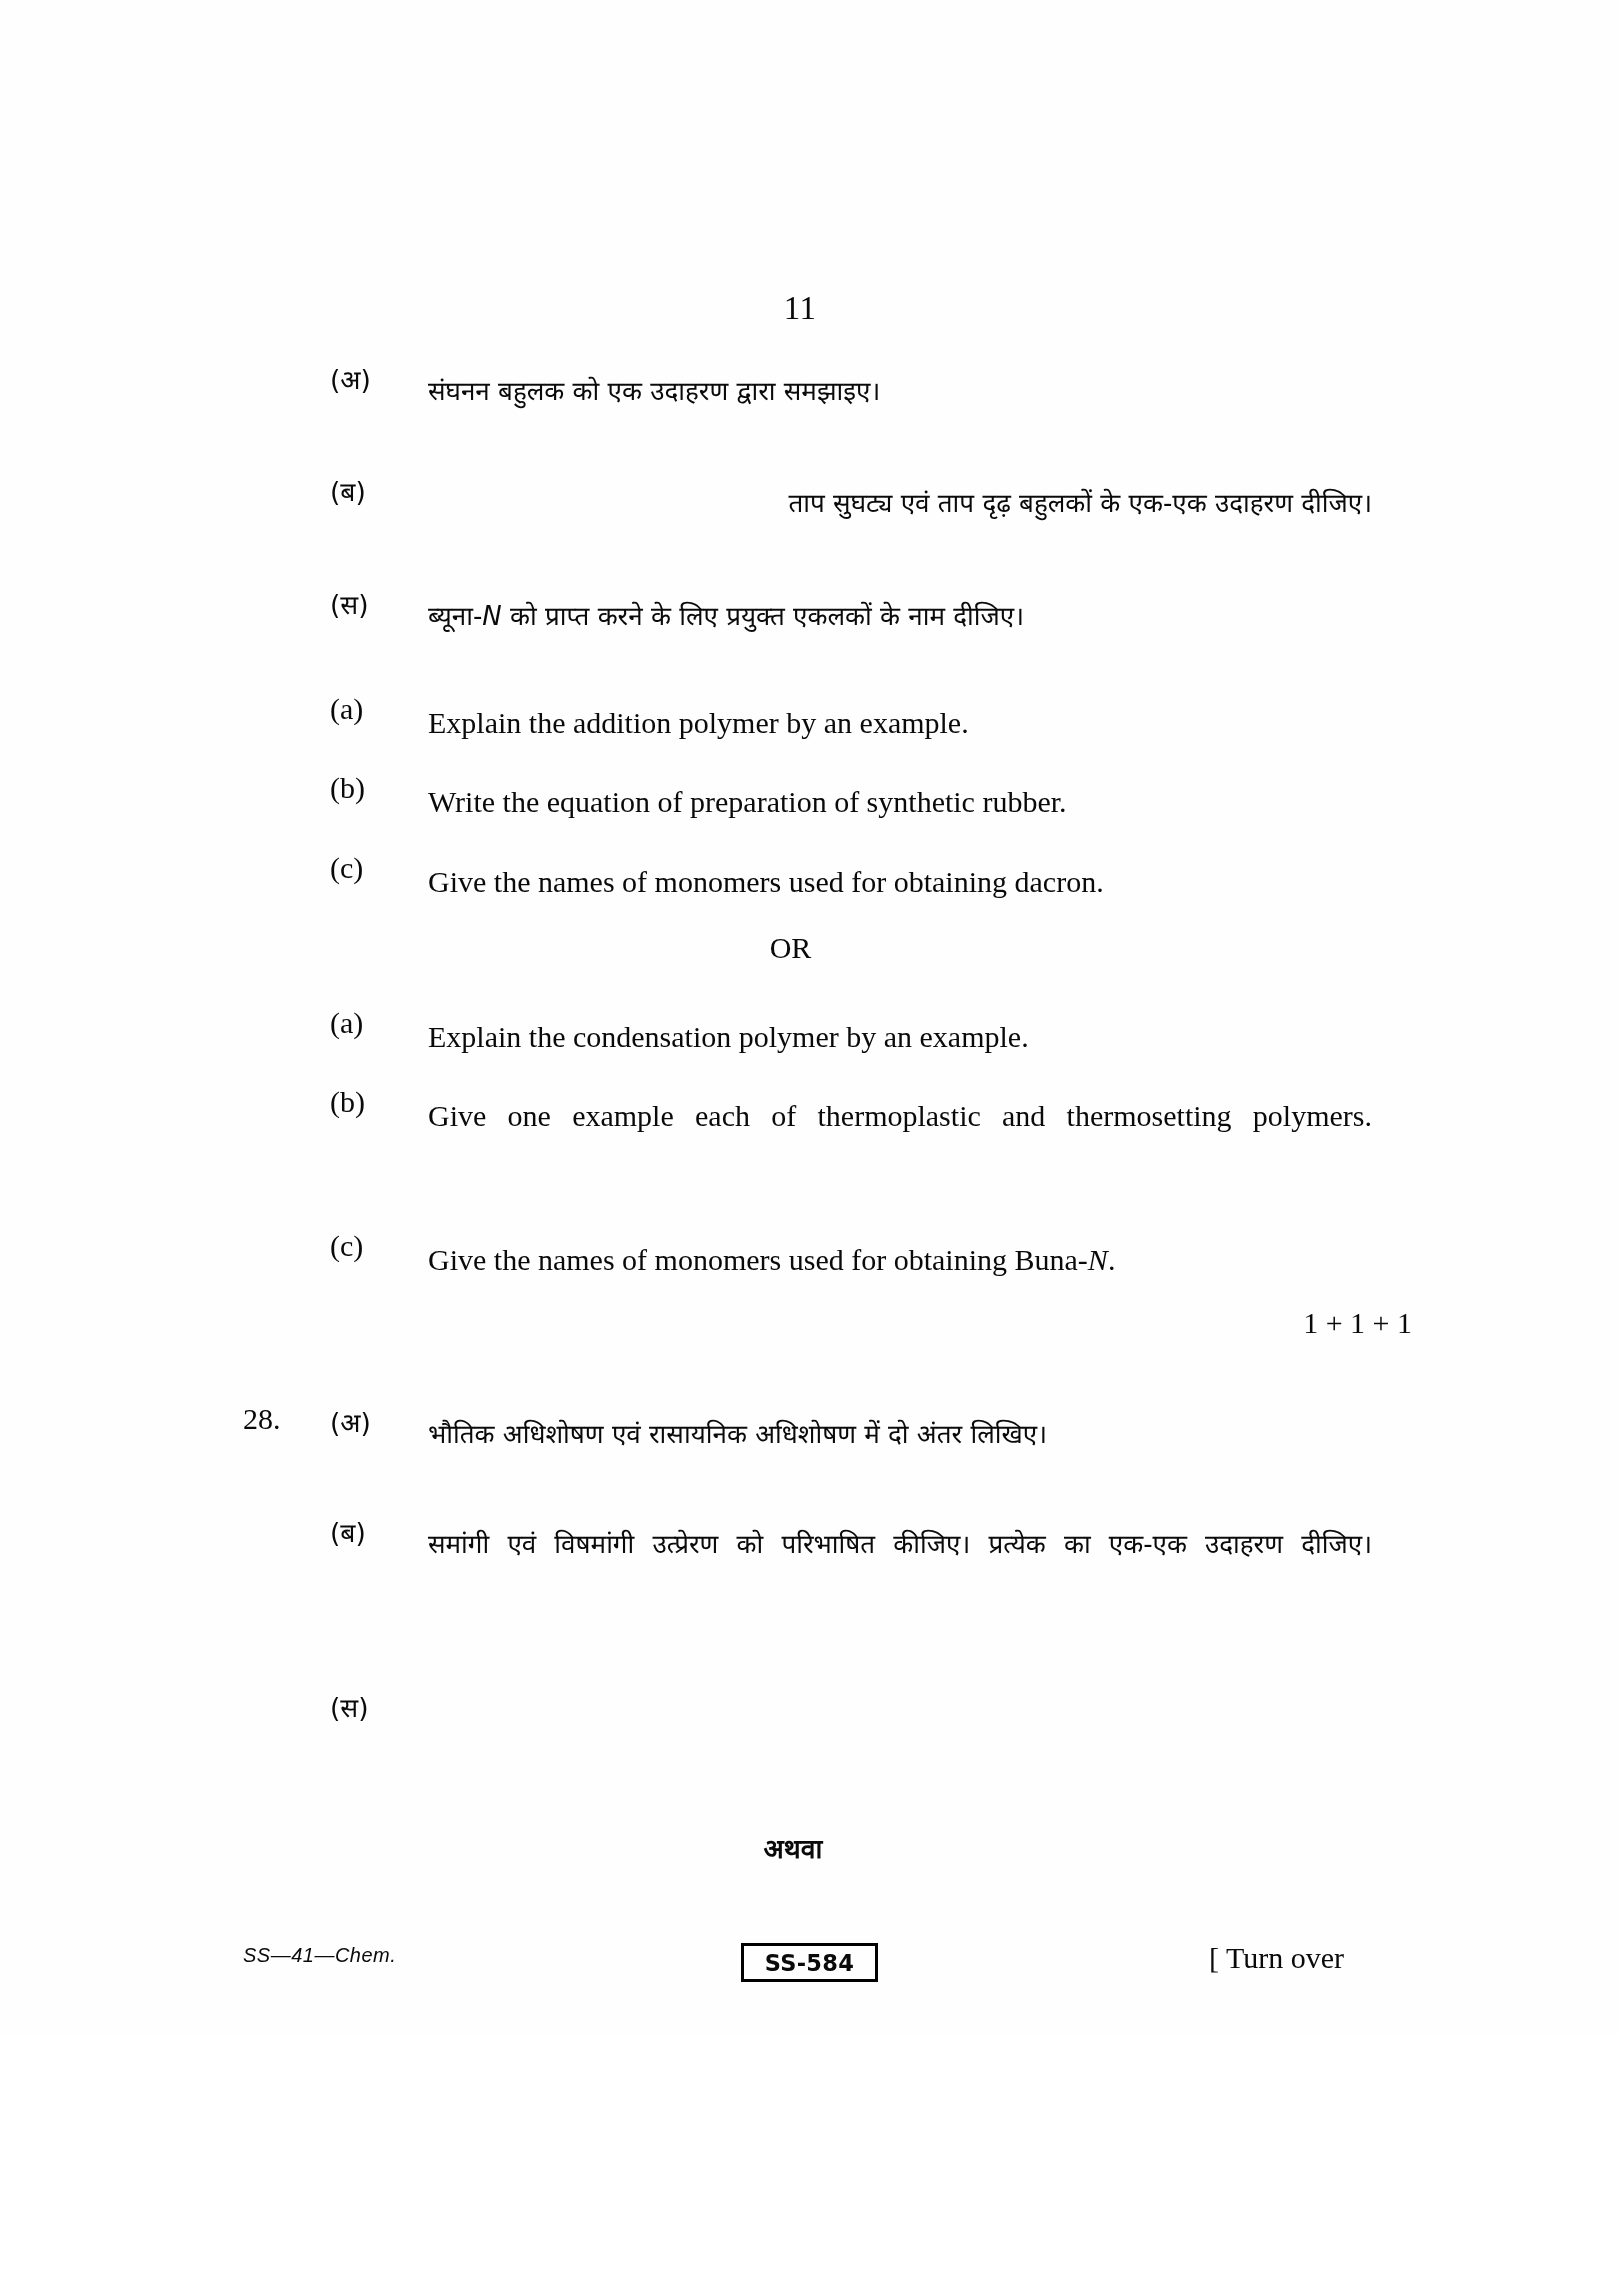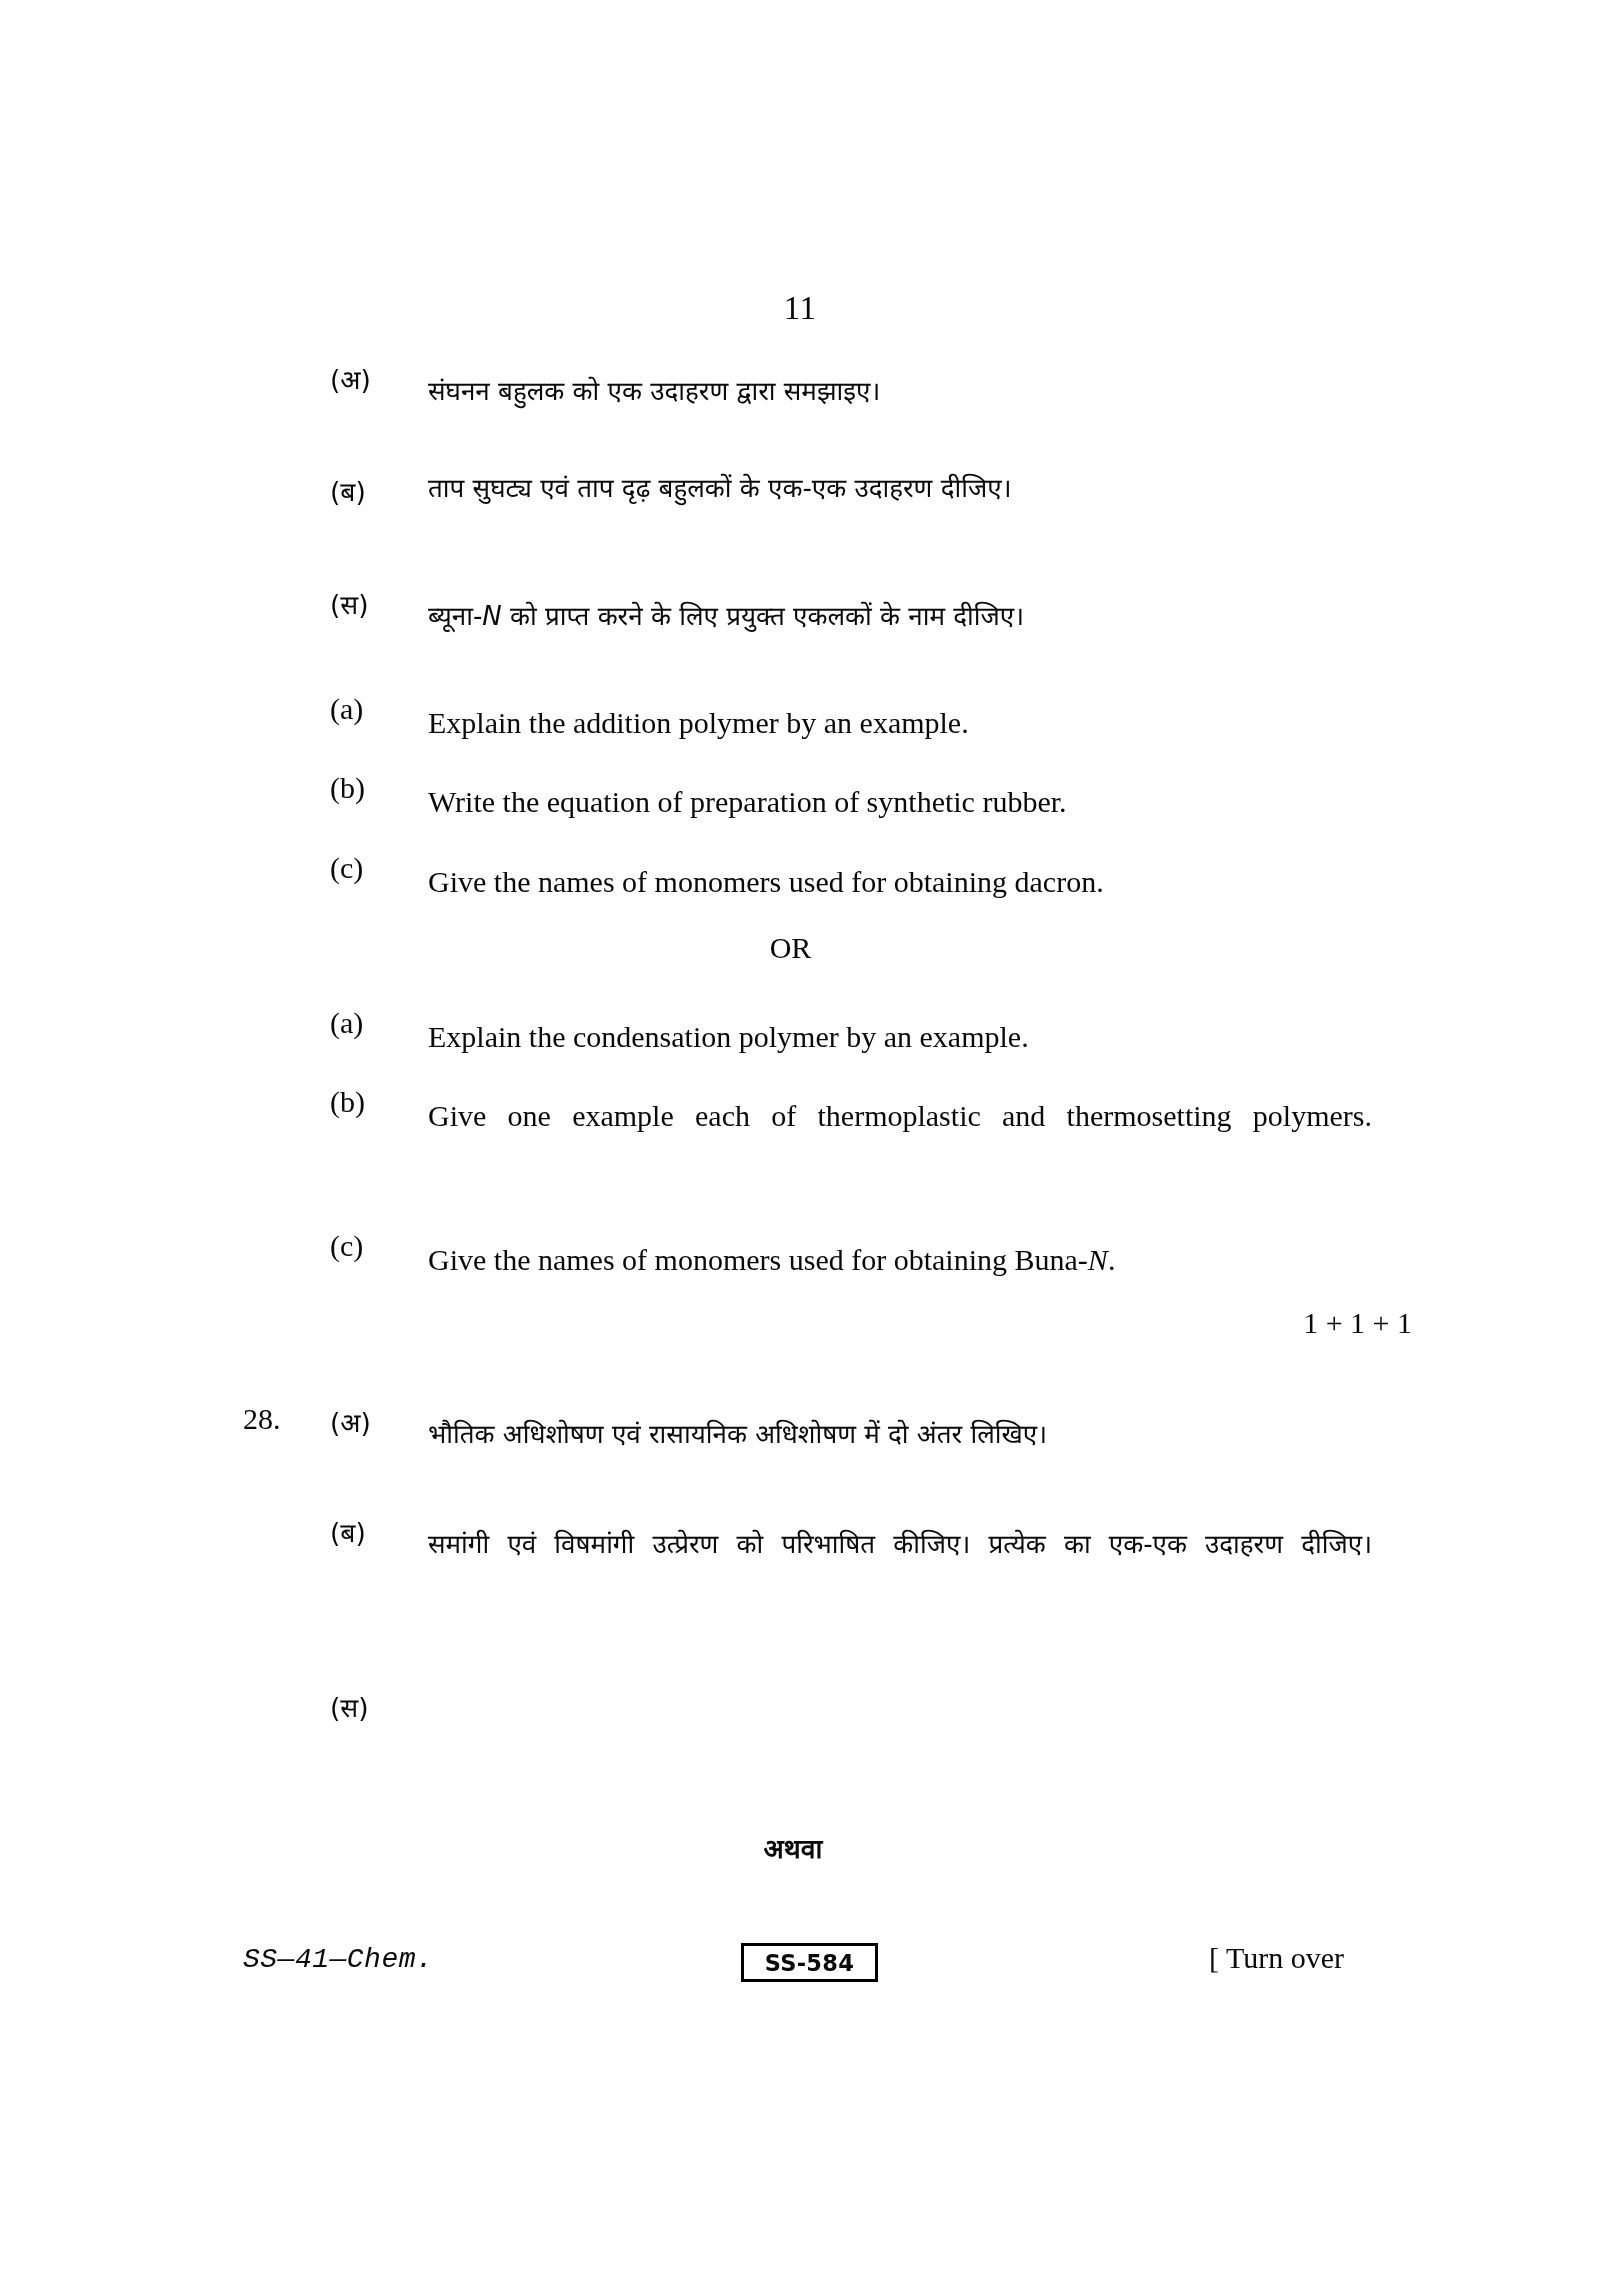--- a/index.html
+++ b/index.html
@@ -115,23 +115,23 @@
     text-align: right;
     font-size: 30px;
     padding-left: 40px;
   }
 
   
   .footer-left {
     position: absolute;
     left: 243px;
     top: 1944px;
-    font-size: 28px;
+    font-size: 20px;
     font-style: italic;
-    font-family: Liberation Mono, monospace;
+    font-family: Liberation Sans, sans-serif;
     letter-spacing: 0.5px;
     text-align: right;
   }
   .footer-code {
     position: absolute;
     left: 741px;
     top: 1943px;
     width: 137px;
     height: 39px;
     border: 3.9px solid #000;
@@ -158,21 +158,21 @@
 <div class="page">
 
   <div class="page-number">
     <span class="num">11</span>
   </div>
 
   <div class="label hi" style="top:361px; left:330px;">(अ)</div>
   <div class="body-text hi" style="top:361px;">संघनन बहुलक को एक उदाहरण द्वारा समझाइए।</div>
 
   <div class="label hi" style="top:473px; left:330px;">(ब)</div>
-  <div class="body-text hi" style="top:458px;">ताप सुघट्य एवं ताप दृढ़ बहुलकों के एक-एक उदाहरण दीजिए।</div>
+  <div class="body-text hi" style="top:473px;text-align:right;">ताप सुघट्य एवं ताप दृढ़ बहुलकों के एक-एक उदाहरण दीजिए।</div>
 
   <div class="label hi" style="top:586px; left:330px;">(स)</div>
   <div class="body-text hi" style="top:586px;">ब्यूना-<span class="ital">N</span> को प्राप्त करने के लिए प्रयुक्त एकलकों के नाम दीजिए।</div>
 
   <div class="label en" style="top:692px; left:330px;">(a)</div>
   <div class="body-text en" style="top:692px;">Explain the addition polymer by an example.</div>
 
   <div class="label en" style="top:771px; left:330px;">(b)</div>
   <div class="body-text en" style="top:771px;">Write the equation of preparation of synthetic rubber.</div>
 

